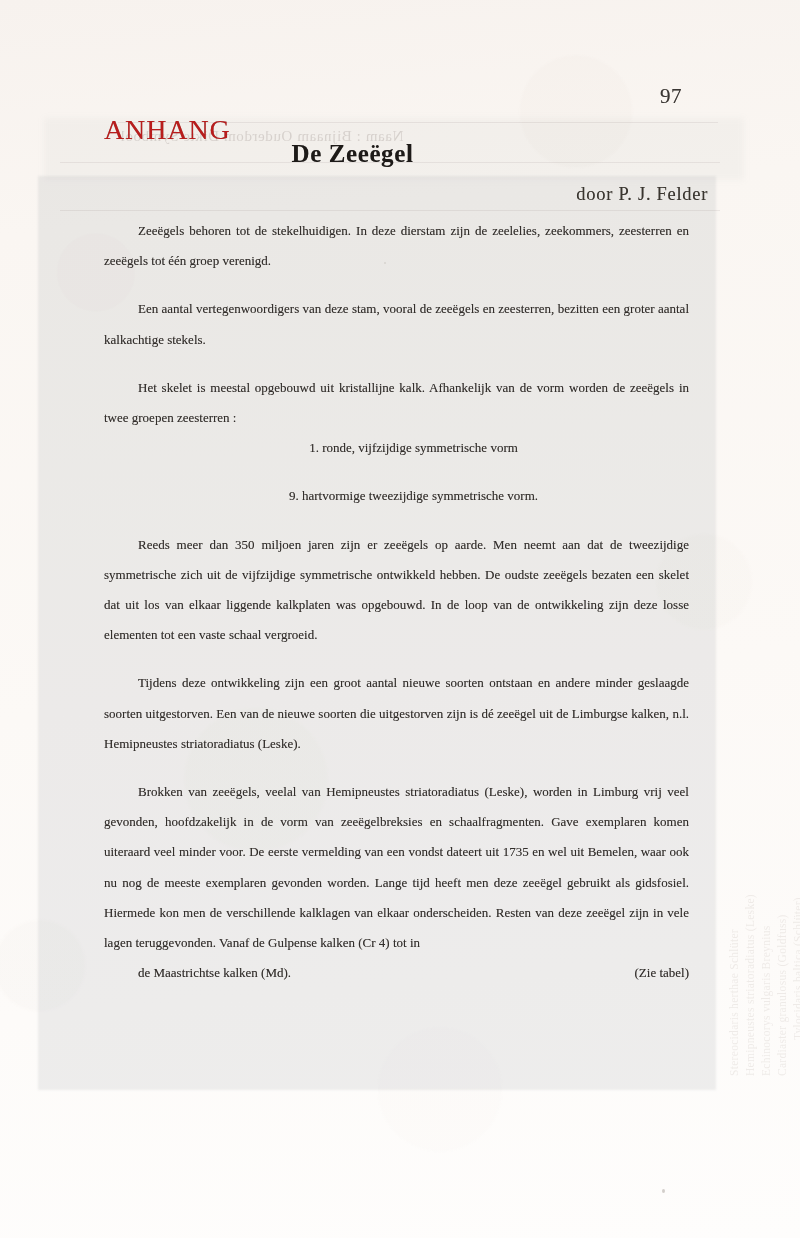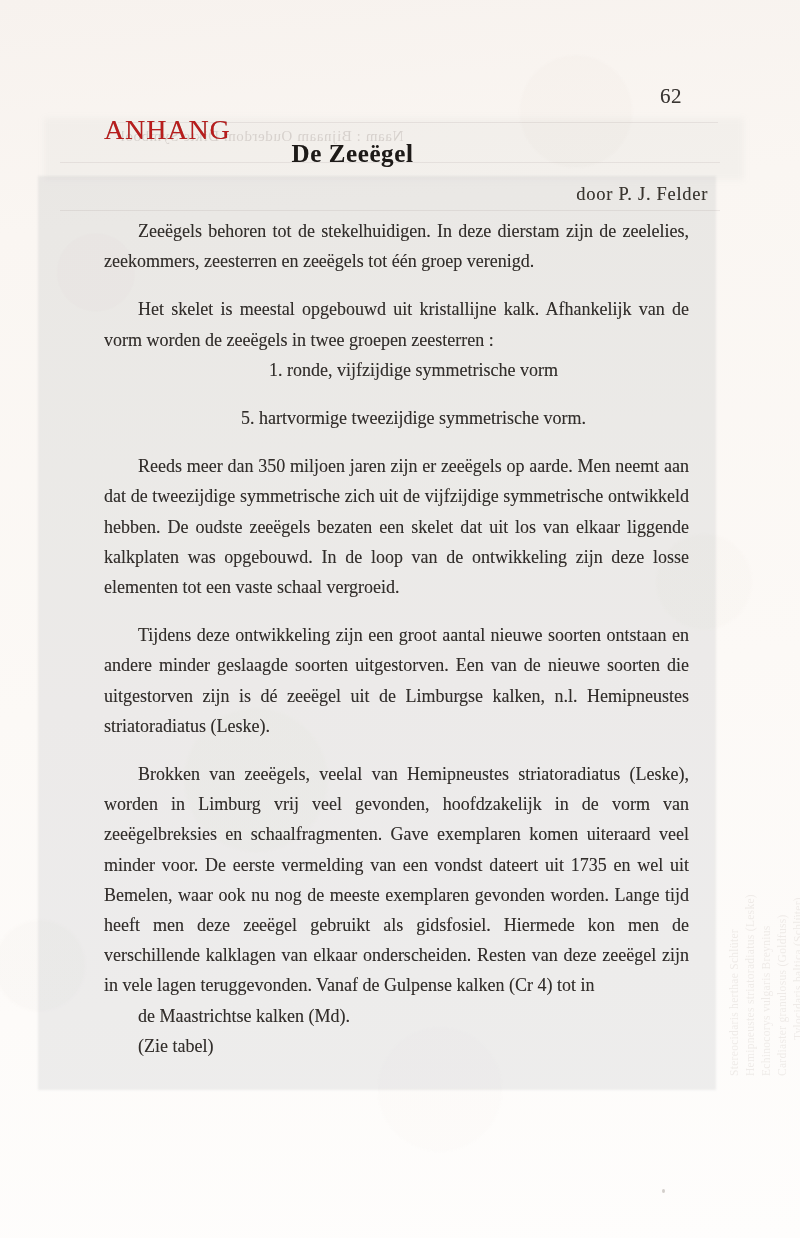--- a/index.html
+++ b/index.html
@@ -140,21 +140,21 @@
     letter-spacing: .7px;
     color: #39352f;
     margin-left: 47px;
   }
 
   .body {
     position: absolute;
     left: 104px;
     top: 216px;
     width: 585px;
-    font-size: 18px;
+    font-size: 13px;
     line-height: 30.2px;
     text-align: justify;
     color: #322e2b;
   }
 
   .body p {
     margin: 0 0 18px 0;
     text-indent: 34px;
   }
   .body p.tight { margin-bottom: 0; }
@@ -164,21 +164,20 @@
     text-align: center;
     margin: 0;
   }
   .list-line:last-of-type { margin-bottom: 18px; }
 
   .lastline {
     display: flex;
     justify-content: space-between;
     align-items: baseline;
     text-indent: 0;
-    flex-direction: column;
   }
   .lastline .tail { white-space: nowrap; }
 
   
   .body, .anhang, .article-title, .byline, .folio {
     text-shadow: 0 0 .55px rgba(50,46,43,.40);
   }
 
   
   .speck {
@@ -207,35 +206,36 @@
   <div class="bleed-col" style="left:760px; top:1076px; transform: rotate(-90deg);">Echinocorys vulgaris  Breynius</div>
   <div class="bleed-col" style="left:776px; top:1076px; transform: rotate(-90deg);">Cardiaster granulosus  (Goldfuss)</div>
   <div class="bleed-col" style="left:728px; top:1076px; transform: rotate(-90deg);">Stereocidaris herthae  Schlüter</div>
   <div class="bleed-col" style="left:792px; top:1040px; transform: rotate(-90deg);">Tylocidaris baltica  (Schlüter)</div>
 
   <div class="speck" style="left:662px; top:1189px; width:3px; height:4px;"></div>
   <div class="speck" style="left:384px; top:262px; width:2px; height:2px; opacity:.5;"></div>
 
   <div class="content">
 
-    <div class="folio">62</div>
+    <div class="folio">97</div>
 
     <div class="anhang">ANHANG</div>
 
     <div class="article-title">De  Zeeëgel</div>
 
     <div class="byline">door P. J. Felder</div>
 
     <div class="body">
 
       <p>Zeeëgels behoren tot de stekelhuidigen. In deze dierstam zijn de zeelelies, zeekommers, zeesterren en zeeëgels tot één groep verenigd.</p>
+      <p>Een aantal vertegenwoordigers van deze stam, vooral de zeeëgels en zeesterren, bezitten een groter aantal kalkachtige stekels.</p>
       <p class="tight">Het skelet is meestal opgebouwd uit kristallijne kalk. Afhankelijk van de vorm worden de zeeëgels in twee groepen zeesterren :</p>
 
       <p class="list-line">1. ronde, vijfzijdige symmetrische vorm</p>
-      <p class="list-line">5. hartvormige tweezijdige symmetrische vorm.</p>
+      <p class="list-line">9. hartvormige tweezijdige symmetrische vorm.</p>
 
       <p>Reeds meer dan 350 miljoen jaren zijn er zeeëgels op aarde. Men neemt aan dat de tweezijdige symmetrische zich uit de vijfzijdige symmetrische ontwikkeld hebben. De oudste zeeëgels bezaten een skelet dat uit los van elkaar liggende kalkplaten was opgebouwd. In de loop van de ontwikkeling zijn deze losse elementen tot een vaste schaal vergroeid.</p>
       <p>Tijdens deze ontwikkeling zijn een groot aantal nieuwe soorten ontstaan en andere minder geslaagde soorten uitgestorven. Een van de nieuwe soorten die uitgestorven zijn is dé zeeëgel uit de Limburgse kalken, n.l. Hemipneustes striatoradiatus (Leske).</p>
 
       <p class="tight">Brokken van zeeëgels, veelal van Hemipneustes striatoradiatus (Leske), worden in Limburg vrij veel gevonden, hoofdzakelijk in de vorm van zeeëgelbreksies en schaalfragmenten. Gave exemplaren komen uiteraard veel minder voor. De eerste vermelding van een vondst dateert uit 1735 en wel uit Bemelen, waar ook nu nog de meeste exemplaren gevonden worden. Lange tijd heeft men deze zeeëgel gebruikt als gidsfosiel. Hiermede kon men de verschillende kalklagen van elkaar onderscheiden. Resten van deze zeeëgel zijn in vele lagen teruggevonden. Vanaf de Gulpense kalken (Cr 4) tot in</p>
       <p class="lastline">
         <span>de Maastrichtse kalken (Md).</span>
         <span class="tail">(Zie tabel)</span>
       </p>
 

